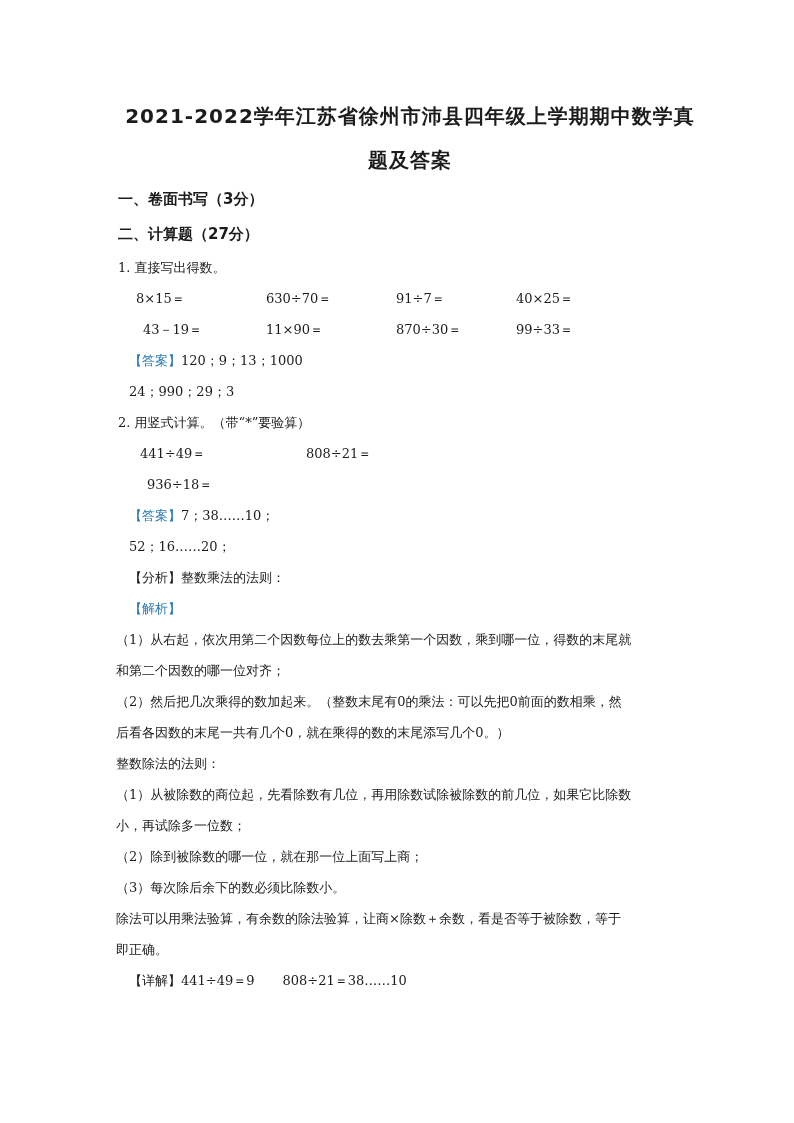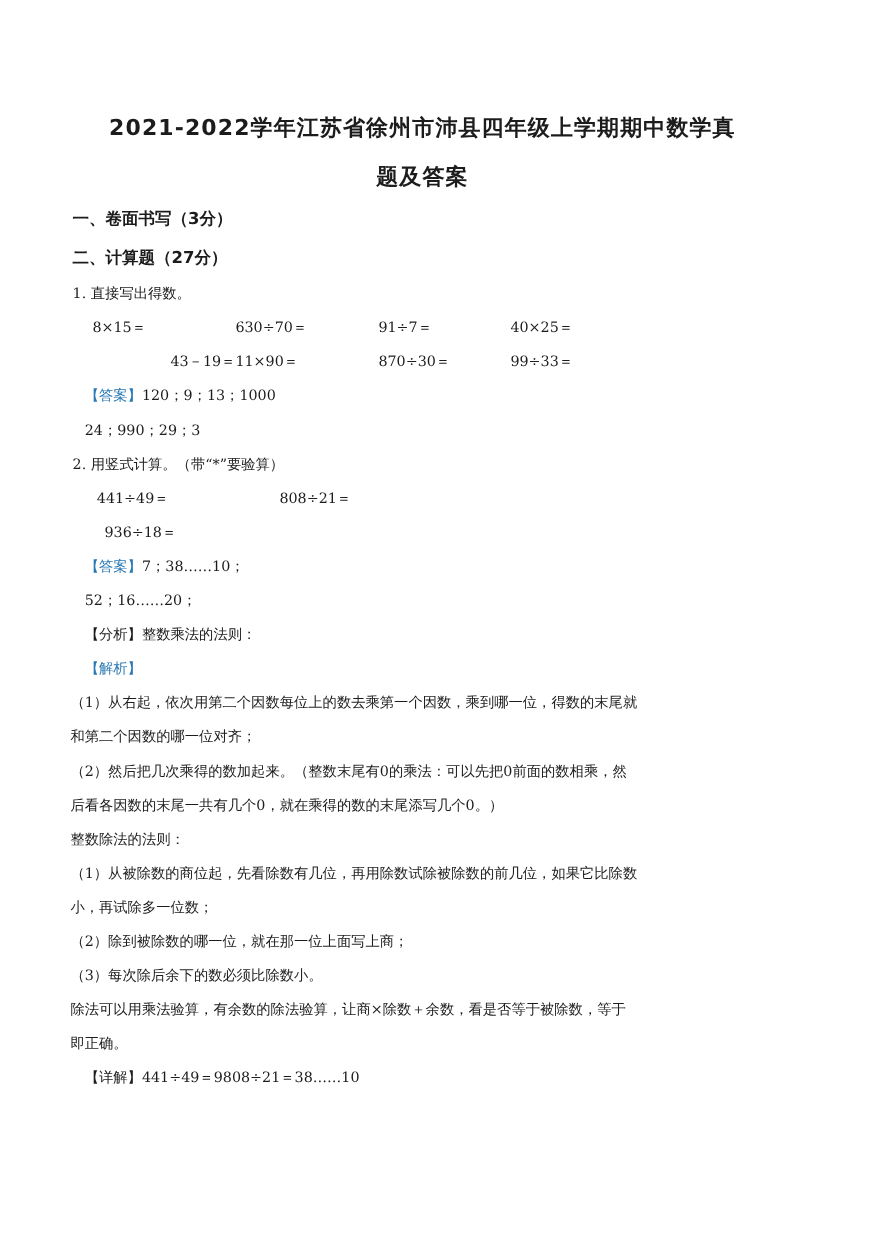--- a/index.html
+++ b/index.html
@@ -1,20 +1,20 @@
 <!DOCTYPE html>
 <html style="--accent: #2878b4;"><head>
 <meta charset="utf-8">
 <style>
   html,body { margin:0; padding:0; background:#ffffff; }
   .page {
     position:relative;
     width:794px; height:1123px;
     box-sizing:border-box;
-    padding:94px 90px 0 64px;
+    padding:94px 90px 0 116px;
     background:#ffffff;
     color:#1c1c1c;
     font-family:"DejaVu Serif","Liberation Serif",serif;
     overflow:hidden;
   }
   .doc-title {
     font-family:"DejaVu Sans","Liberation Sans",sans-serif;
     font-weight:bold;
     font-size:20px;
     line-height:44px;
@@ -30,26 +30,26 @@
   }
   .body-line {
     font-size:13px;
     line-height:31px;
     white-space:nowrap;
   }
   .pl2  { padding-left:2px;  }
   .pl13 { padding-left:13px; }
   .pl20 { padding-left:20px; }
   .pl24 { padding-left:24px; }
-  .pl27 { padding-left:27px;text-align:right; }
+  .pl27 { padding-left:27px; }
   .pl31 { padding-left:31px; }
   .eq-grid4 { display:grid; grid-template-columns:150px 130px 120px auto; }
   .eq-grid2 { display:grid; grid-template-columns:190px auto; }
   .blue { color:var(--accent, #2878b4); }
-  .detail-eq2 { }
+  .detail-eq2 { margin-left:28px; }
 </style>
 </head>
 <body>
 
 <div class="page">
 
   <div class="doc-title">
     <div>2021-2022学年江苏省徐州市沛县四年级上学期期中数学真</div>
     <div>题及答案</div>
   </div>

